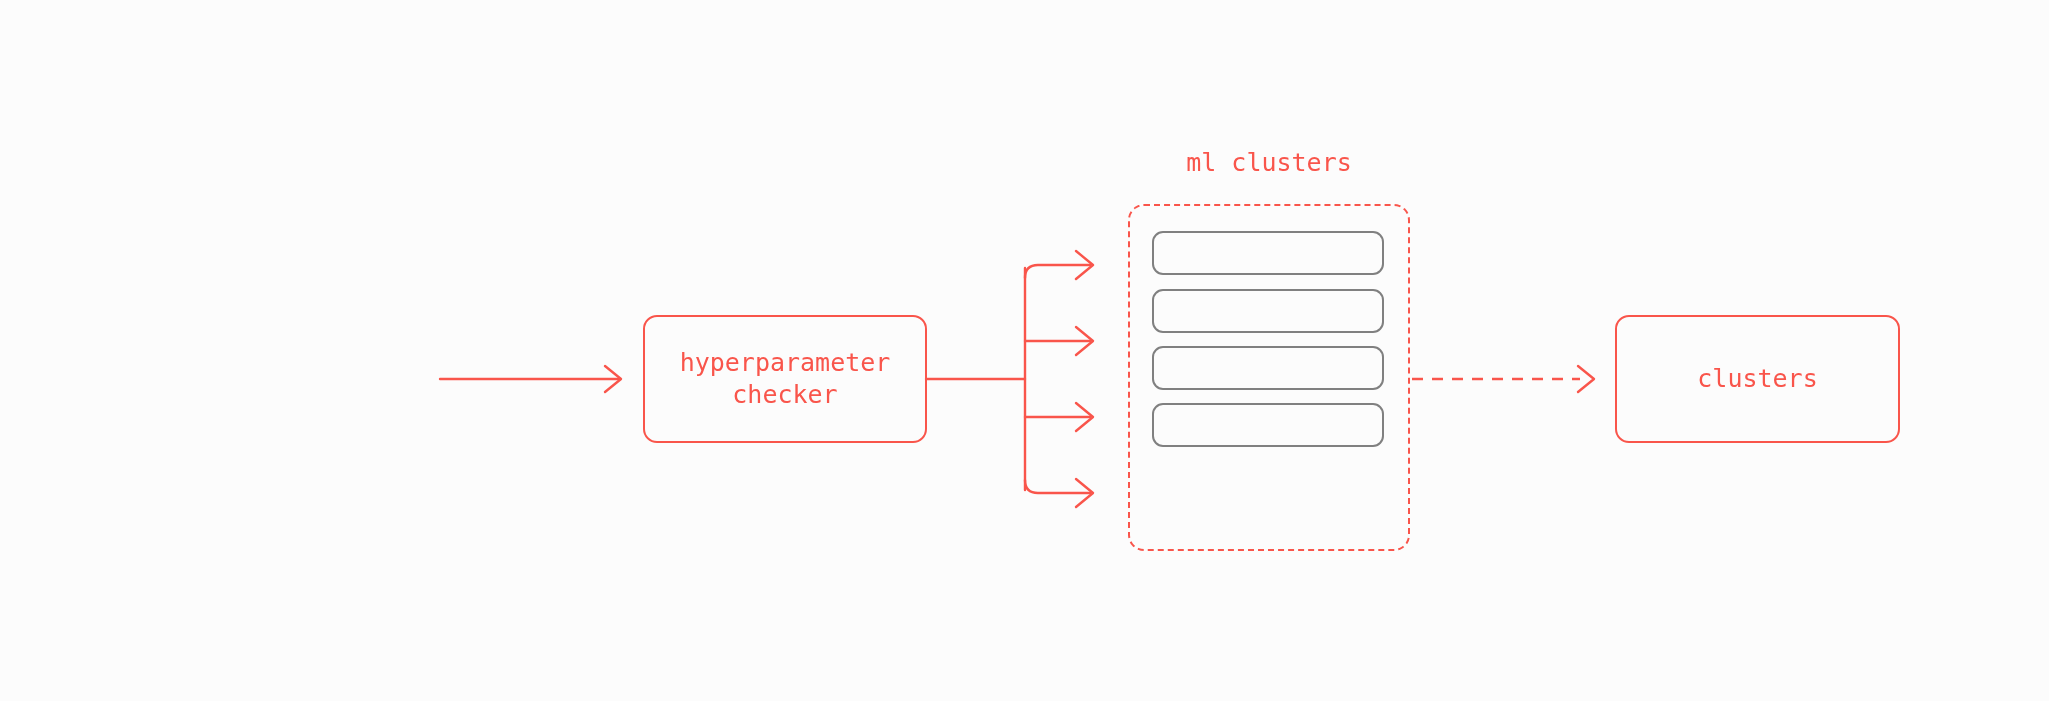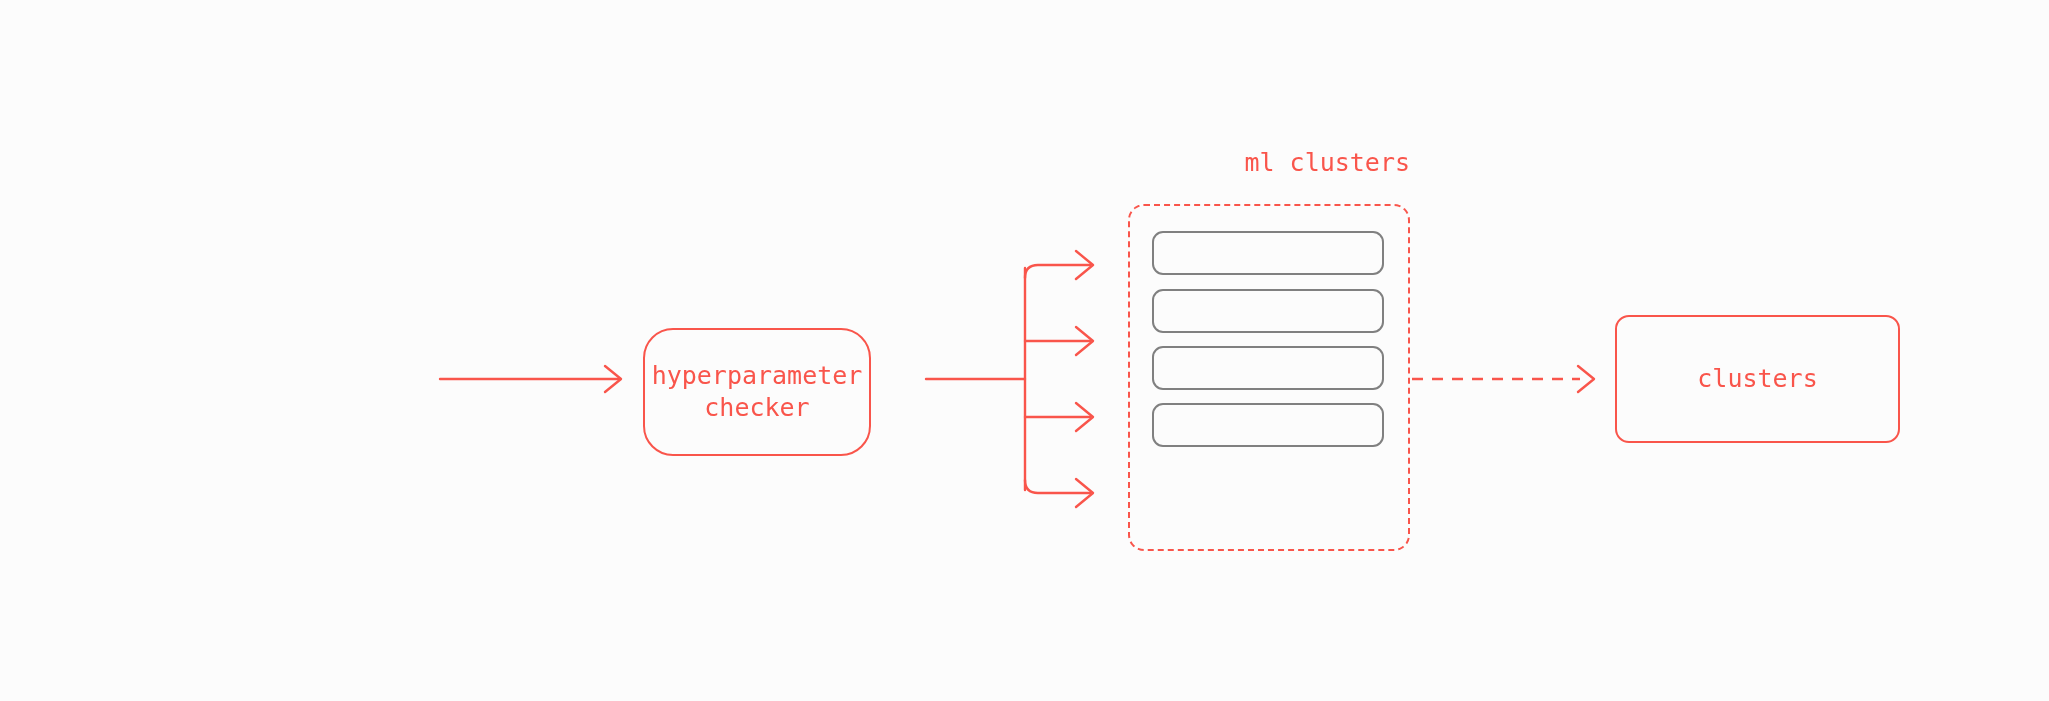--- a/index.html
+++ b/index.html
@@ -41,21 +41,21 @@
     border-radius: 14px;
     background: transparent;
     color: #f9554b;
     font-family: "DejaVu Sans Mono", "Liberation Mono", monospace;
     font-size: 25px;
     line-height: 32px;
     letter-spacing: 0px;
     white-space: pre-line;
   }
   #node-pre-processor { left: 155px; top: 315px; width: 285px; height: 128px; }
-  #node-hyperparameter-checker { left: 643px; top: 328px; width: 228px; height: 128px; border-radius: 30px; }
+  #node-hyperparameter-checker { left: 643px; top: 315px; width: 284px; height: 128px; }
   #node-handler { left: 1615px; top: 315px; width: 285px; height: 128px; }
 
   
   #cluster-group {
     position: absolute;
     left: 1128px;
     top: 204px;
     width: 282px;
     height: 347px;
   }
@@ -68,21 +68,21 @@
     box-sizing: border-box;
     border: 2px dashed #f9554b;
     border-radius: 16px;
     background: transparent;
   }
   #cluster-label {
     position: absolute;
     left: 1128px;
     top: 148px;
     width: 282px;
-    text-align: right;
+    text-align: center;
     color: #f9554b;
     font-family: "DejaVu Sans Mono", "Liberation Mono", monospace;
     font-size: 25px;
     line-height: 30px;
     white-space: nowrap;
   }
   .cluster-item {
     position: absolute;
     left: 24px;
     width: 232px;

